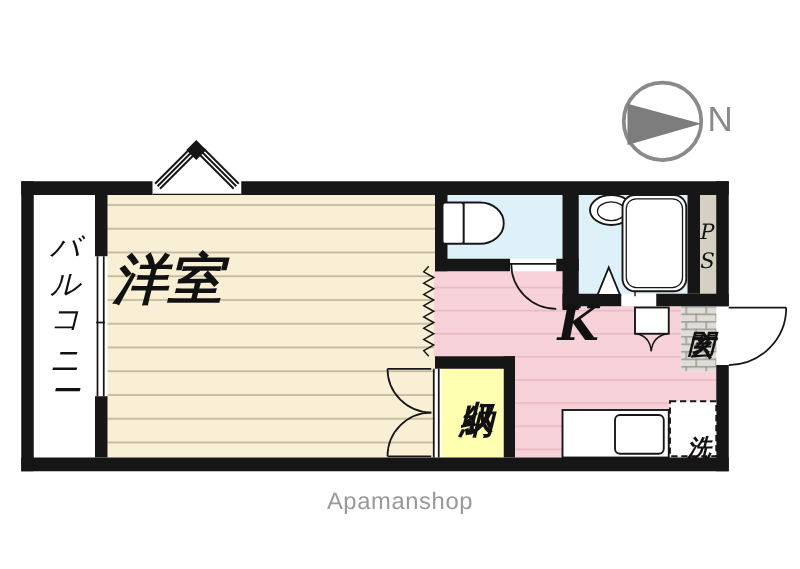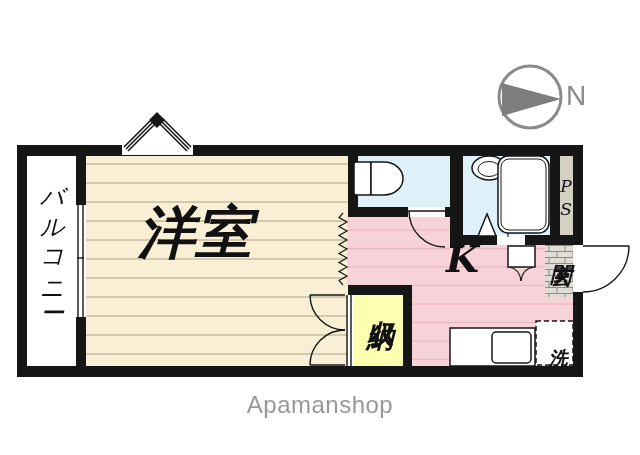--- a/index.html
+++ b/index.html
@@ -2,32 +2,32 @@
 <html><head>
 <meta charset="utf-8">
 <style>
   html,body{margin:0;padding:0;background:#fff;}
   .stage{position:relative;width:640px;height:455px;background:#ffffff;overflow:hidden;
          font-family:"DejaVu Serif", serif;}
   .stage svg{position:absolute;left:0;top:0;}
   .label{position:absolute;color:#111;}
   .vtext{writing-mode:vertical-rl;text-orientation:upright;}
   .balcony-label{left:36px;top:170px;font-style:italic;font-size:24px;letter-spacing:5px;font-weight:500;}
-  .mainroom-label{left:90px;top:198px;width:210px;text-align:center;
-                  font-style:italic;font-weight:bold;line-height:1.18;font-size:57px;}
+  .mainroom-label{left:90px;top:198px;width:210px;
+                  font-style:italic;font-weight:bold;line-height:1.18;font-size:44px;}
   .kitchen-label{left:400px;top:238px;width:125px;text-align:center;
                  font-style:italic;font-weight:bold;line-height:1.12;font-size:38px;}
   .storage-label{left:362px;top:299px;font-style:italic;font-weight:600;font-size:27px;letter-spacing:3px;}
   .entrance-label{left:547px;top:247px;font-style:italic;font-weight:600;font-size:21px;letter-spacing:2px;}
   .ps-label{left:556px;top:176px;font-style:italic;font-size:17px;letter-spacing:3px;}
   .washer-label{left:546px;top:332px;font-style:italic;font-weight:600;font-size:19px;}
   .north-label{left:566px;top:80px;font-family:"Liberation Sans",sans-serif;
                font-size:28px;color:#8a8a8a;font-weight:400;}
   .watermark{left:220px;top:391px;width:200px;text-align:center;
-             font-family:"Liberation Sans",sans-serif;font-size:24px;
+             font-family:"Liberation Sans",sans-serif;font-size:19px;
              color:#96989a;letter-spacing:0.5px;font-weight:500;}
 </style>
 </head>
 <body>
 
 <div class="stage">
 
   <svg width="640" height="455" viewBox="0 0 640 455">
     <defs>
       <pattern id="creamlines" width="12" height="19" patternUnits="userSpaceOnUse" x="86" y="156">

